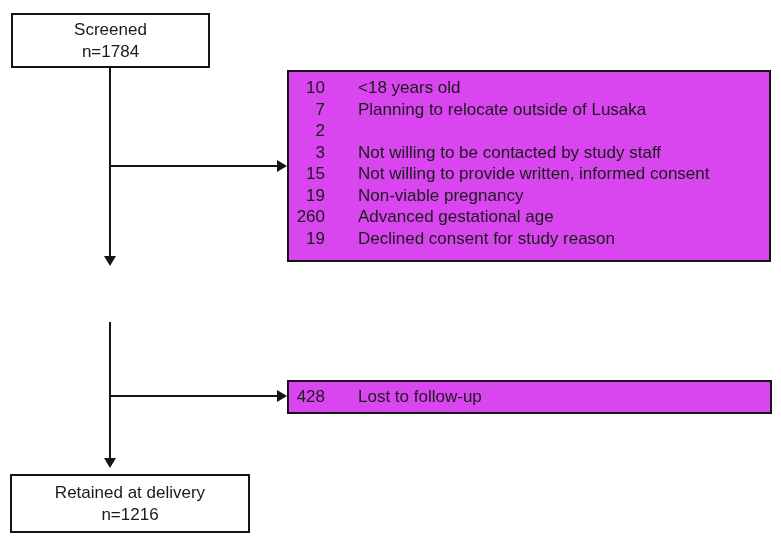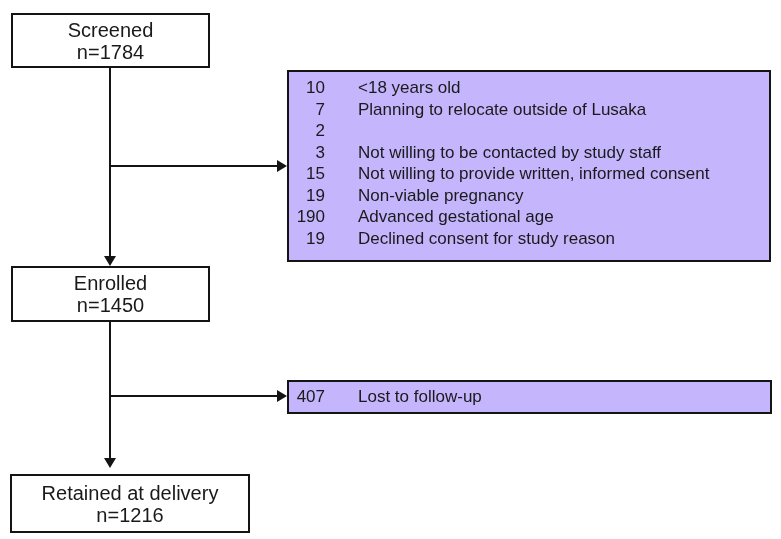--- a/index.html
+++ b/index.html
@@ -19,32 +19,32 @@
   .node {
     position: absolute;
     box-sizing: border-box;
     border: 2px solid #141414;
     background: #ffffff;
     display: flex;
     flex-direction: column;
     align-items: center;
     justify-content: center;
     text-align: center;
-    font-size: 20px;
+    font-size: 17px;
     line-height: 22px;
   }
   .node-screened { left: 11px;  top: 13px;  width: 199px; height: 55px; }
   .node-enrolled { left: 11px;  top: 266px; width: 199px; height: 56px; }
   .node-retained { left: 10px;  top: 474px; width: 240px; height: 59px; }
 
   .sidebox {
     position: absolute;
     box-sizing: border-box;
     border: 2px solid #141414;
-    background: #c4b5fd;
+    background: #d946ef;
     font-size: 17px;
   }
   .sidebox-exclusions {
     left: 287px; top: 70px; width: 484px; height: 192px;
     padding-top: 5px;
   }
   .sidebox-lost {
     left: 287px; top: 380px; width: 485px; height: 34px;
     display: flex; align-items: center;
   }
@@ -116,37 +116,33 @@
     </div>
     <div class="reason-row">
       <span class="reason-count">15</span>
       <span class="reason-text">Not willing to provide written, informed consent</span>
     </div>
     <div class="reason-row">
       <span class="reason-count">19</span>
       <span class="reason-text">Non-viable pregnancy</span>
     </div>
     <div class="reason-row">
-      <span class="reason-count">190</span>
+      <span class="reason-count">260</span>
       <span class="reason-text">Advanced gestational age</span>
     </div>
     <div class="reason-row">
       <span class="reason-count">19</span>
       <span class="reason-text">Declined consent for study reason</span>
     </div>
   </div>
 
-  <div class="node node-enrolled">
-    <div>Enrolled</div>
-    <div>n=1450</div>
-  </div>
 
   <div class="sidebox sidebox-lost">
     <div class="reason-row">
-      <span class="reason-count">407</span>
+      <span class="reason-count">428</span>
       <span class="reason-text">Lost to follow-up</span>
     </div>
   </div>
 
   <div class="node node-retained">
     <div>Retained at delivery</div>
     <div>n=1216</div>
   </div>
 
   <div class="vline" style="left:109px; top:68px; height:189px;"></div>

